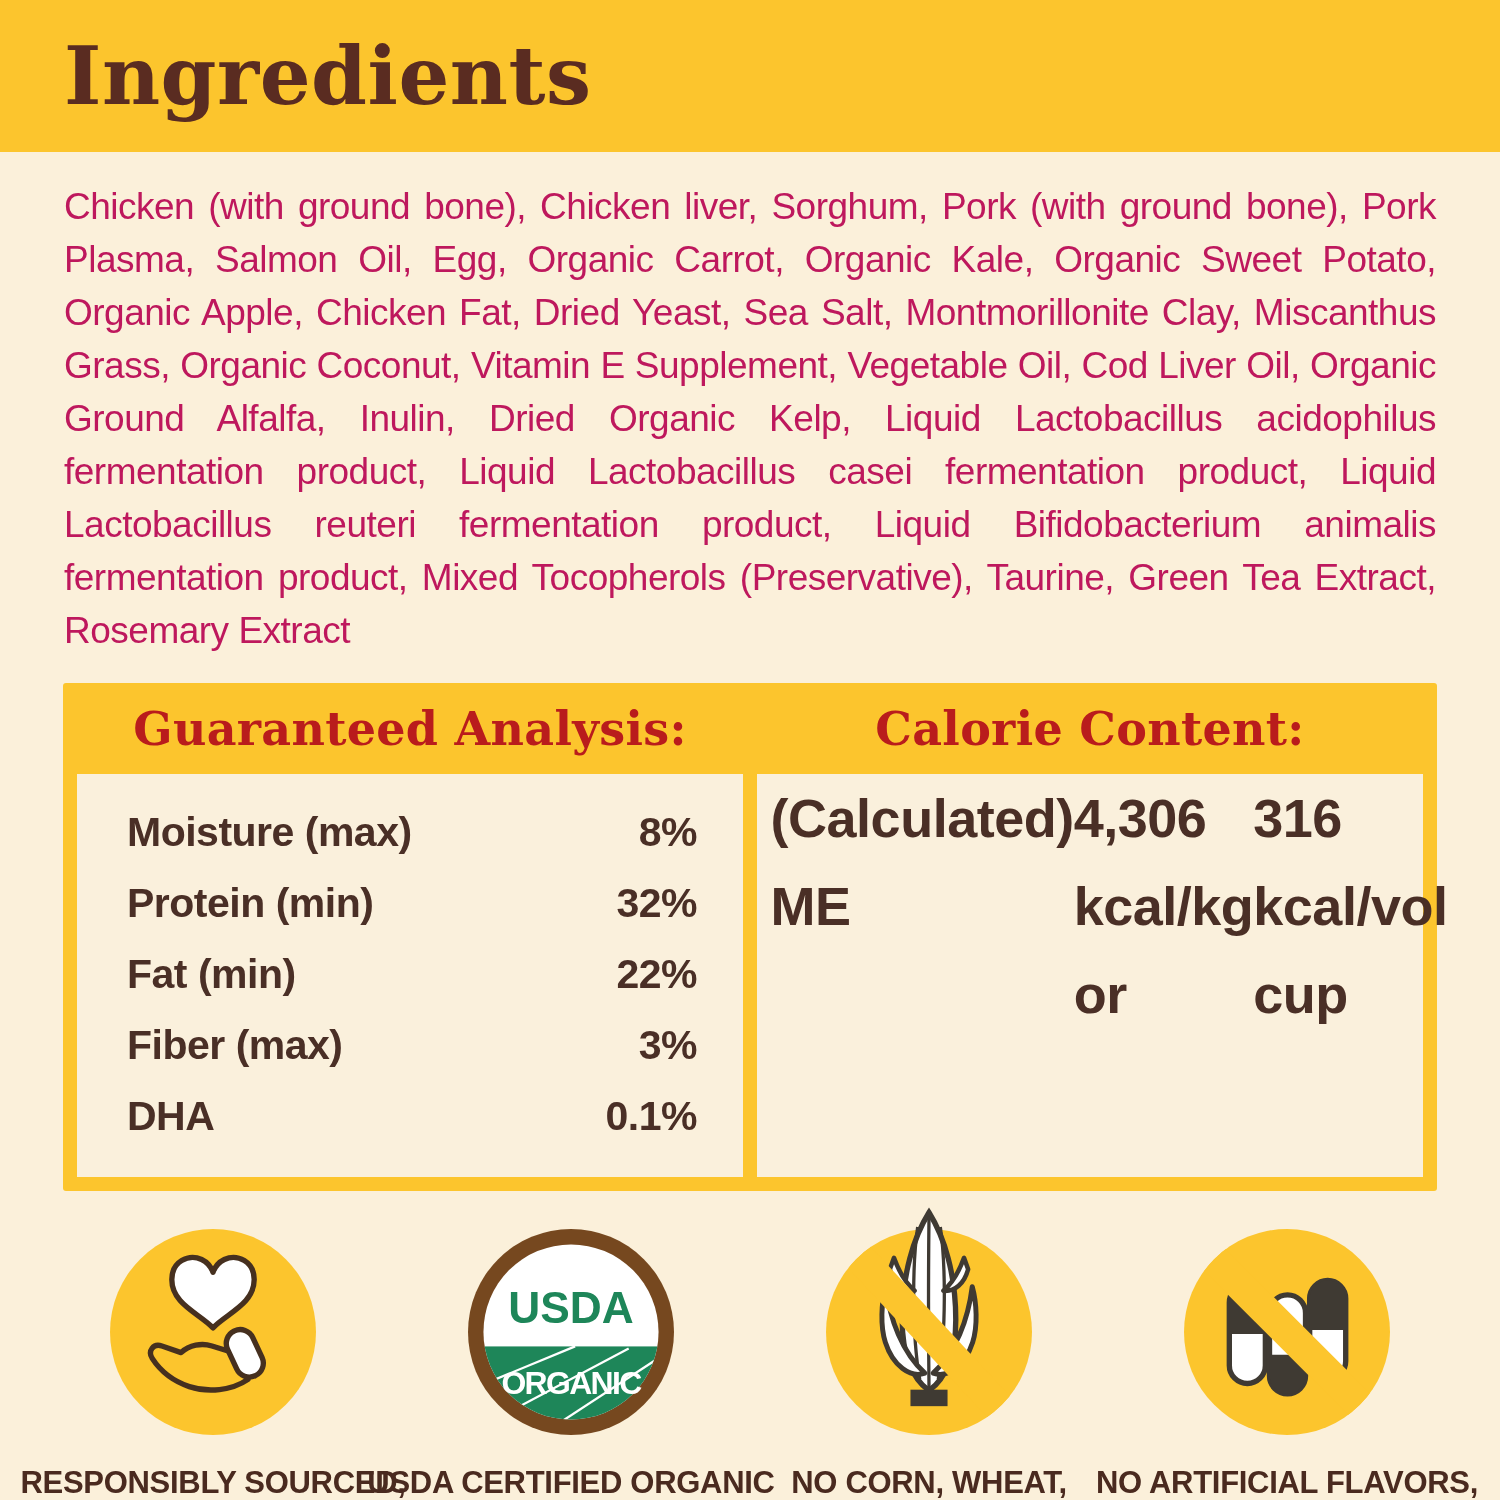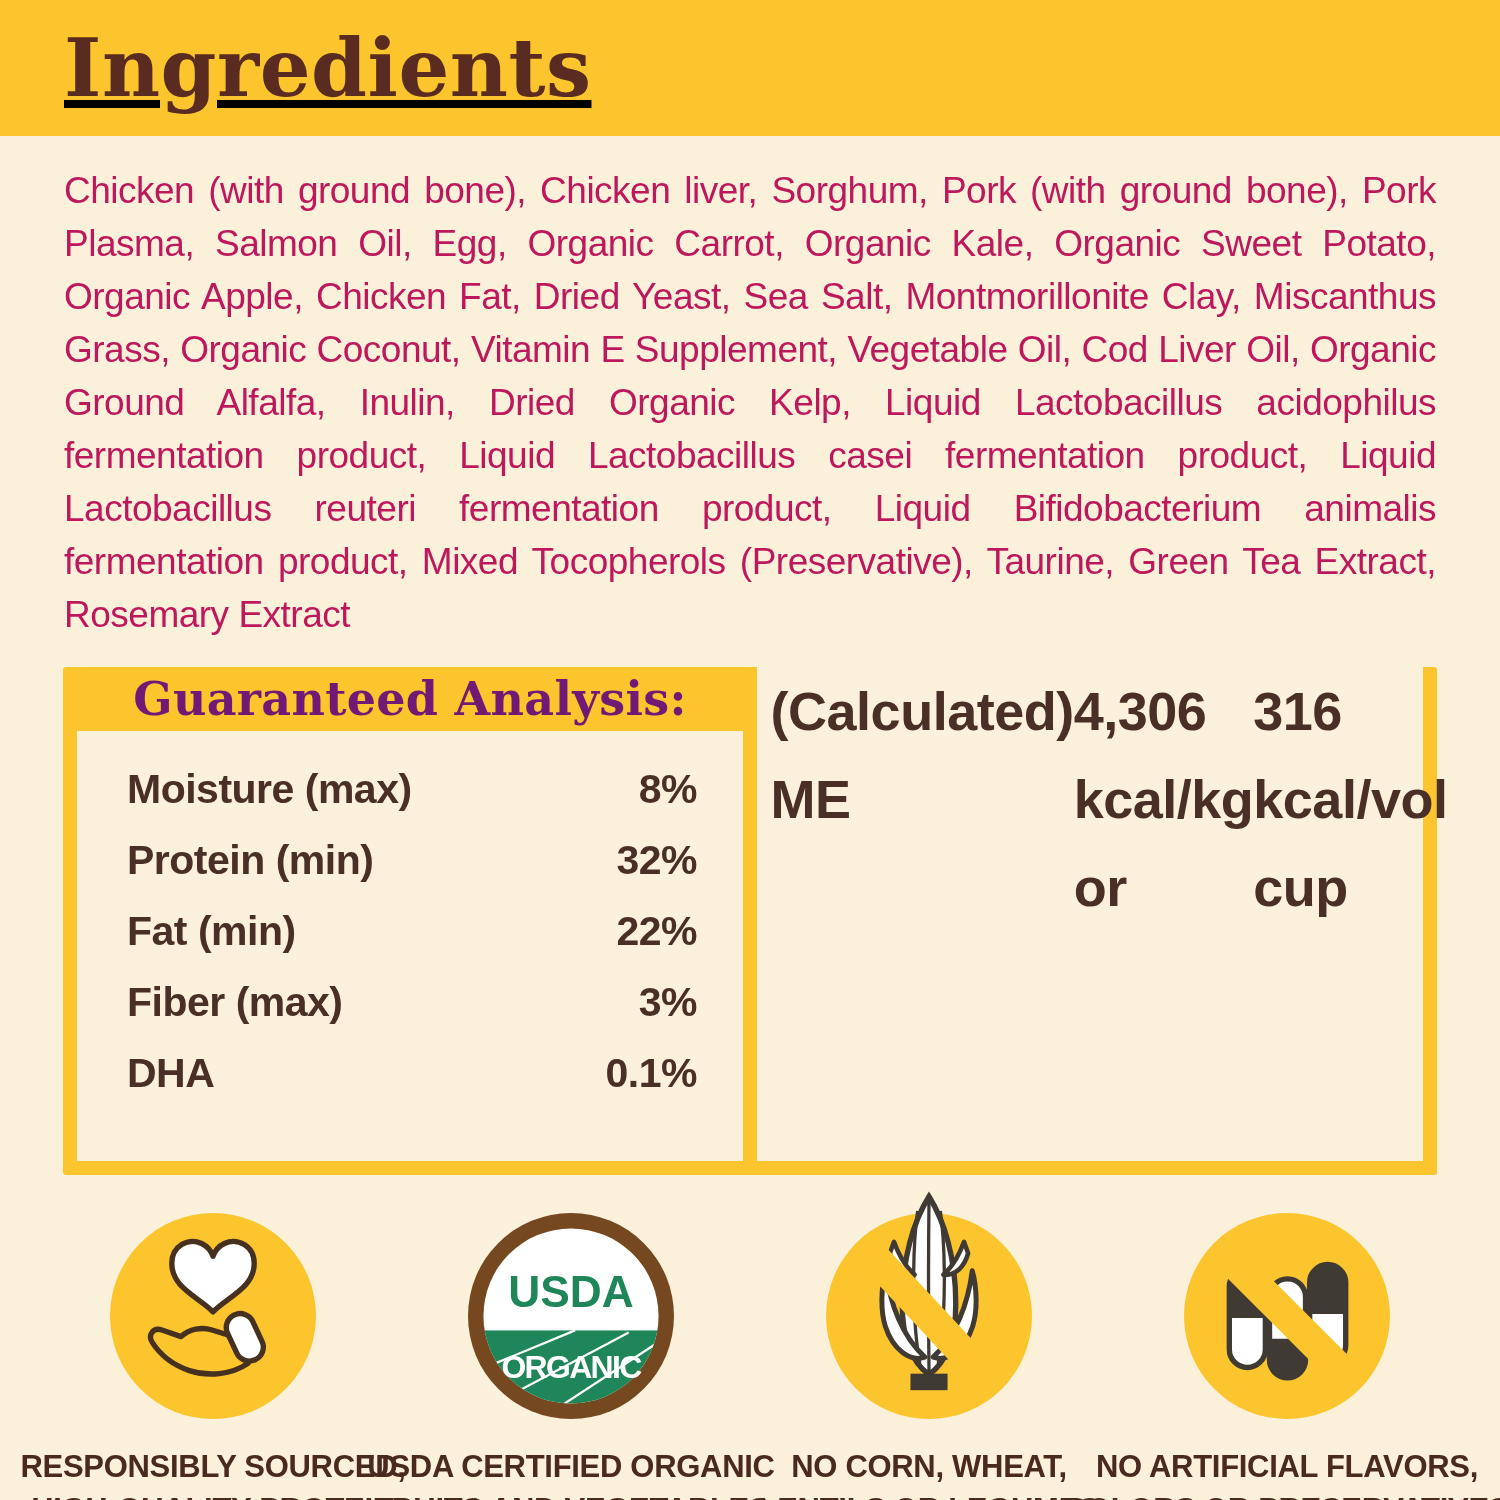--- a/index.html
+++ b/index.html
@@ -1,37 +1,37 @@
 <!DOCTYPE html>
 <html><head>
 <meta charset="utf-8">
 <style>
   html,body{margin:0;padding:0;}
   .page{
     width:1500px;height:1500px;position:relative;overflow:hidden;
     background:#FBF0DA;font-family:"Liberation Sans",sans-serif;
   }
   
-  .band{height:136px;background:#FCC52D;display:flex;align-items:center;padding:0 64px;box-sizing:border-box;text-decoration:underline;}
+  .band{height:152px;background:#FCC52D;display:flex;align-items:center;padding:0 64px;box-sizing:border-box;}
   .band h1{margin:0;font-family:"DejaVu Serif",serif;font-weight:700;font-size:80px;line-height:1;color:#5A2C21;letter-spacing:.5px;}
   
   .ingredients{
     margin:28px 64px 0;width:1372px;box-sizing:border-box;
     font-size:37px;line-height:53px;letter-spacing:-.5px;
     color:#be185d;text-align:justify;
   }
   
   .analysis{
     margin:26px 63px 0;height:508px;box-sizing:border-box;
     background:#FCC52D;border-radius:3px;
     padding:0 14px 14px;display:flex;gap:14px;
   }
   .acol{flex:1;display:flex;flex-direction:column;min-width:0;}
-  .box-title{height:64px;display:flex;align-items:center;justify-content:center;
-    font-family:"DejaVu Serif",serif;font-weight:700;font-size:46px;color:#701a75;letter-spacing:.3px;}
+  .box-title{height:91px;display:flex;align-items:center;justify-content:center;
+    font-family:"DejaVu Serif",serif;font-weight:700;font-size:46px;color:#b91c1c;letter-spacing:.3px;}
   .panel{flex:1;background:#FAF0DC;box-sizing:border-box;}
   .ga-panel{padding:36px 46px 0 50px;}
   .ga-row{display:flex;justify-content:space-between;align-items:flex-start;
     font-weight:700;font-size:41px;line-height:44px;letter-spacing:-.5px;color:#4A2F26;margin-bottom:27px;}
   .cc-panel{display:flex;flex-direction:row;justify-content:center;
     padding:0 18px 0 56px;font-weight:700;font-size:54px;line-height:88px;
     letter-spacing:-.5px;color:#4A2F26;}
   
   .badges{margin-top:38px;padding:0 43px;display:flex;justify-content:space-between;}
   .badge{width:340px;display:flex;flex-direction:column;align-items:center;}
@@ -71,20 +71,21 @@
           <span>Fiber (max)</span>
           <span>3%</span>
         </div>
         <div class="ga-row">
           <span>DHA</span>
           <span>0.1%</span>
         </div>
       </div>
     </div>
     <div class="acol">
+      <div class="box-title">Calorie Content:</div>
       <div class="panel cc-panel">
         <div>(Calculated) ME</div>
         <div>4,306 kcal/kg or</div>
         <div>316 kcal/vol cup</div>
       </div>
     </div>
   </section>
 
   <section class="badges">
 

